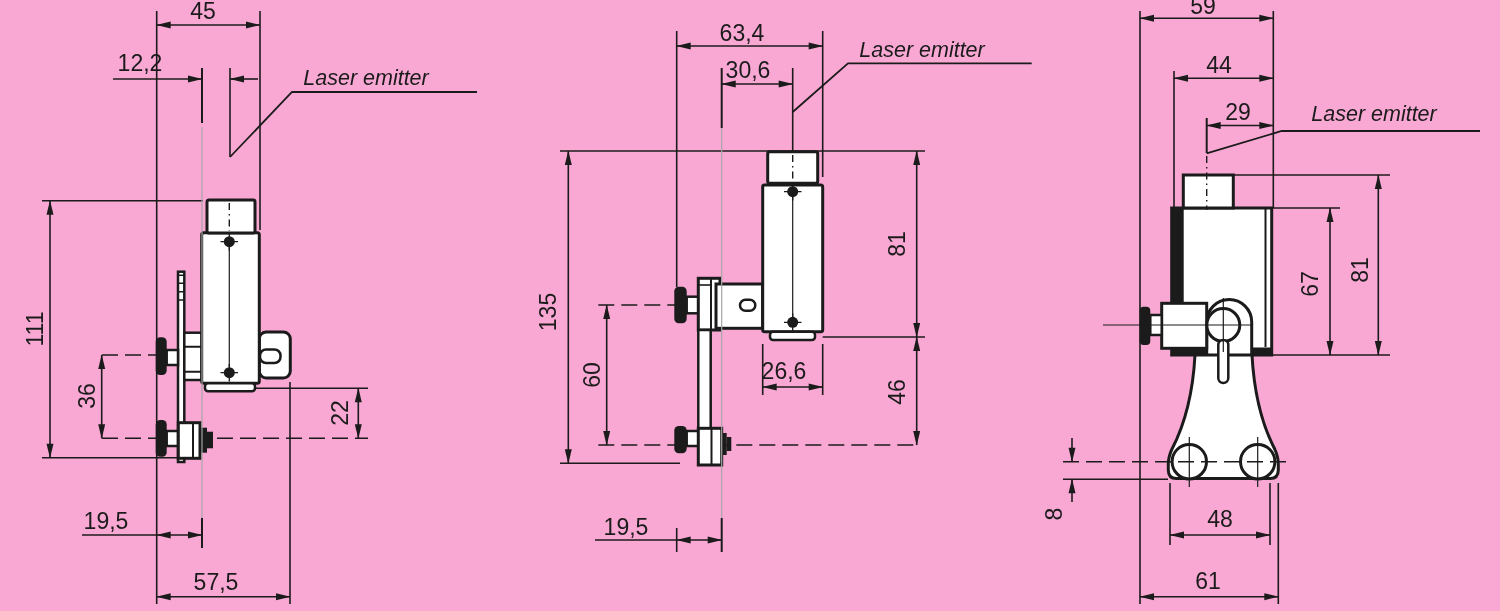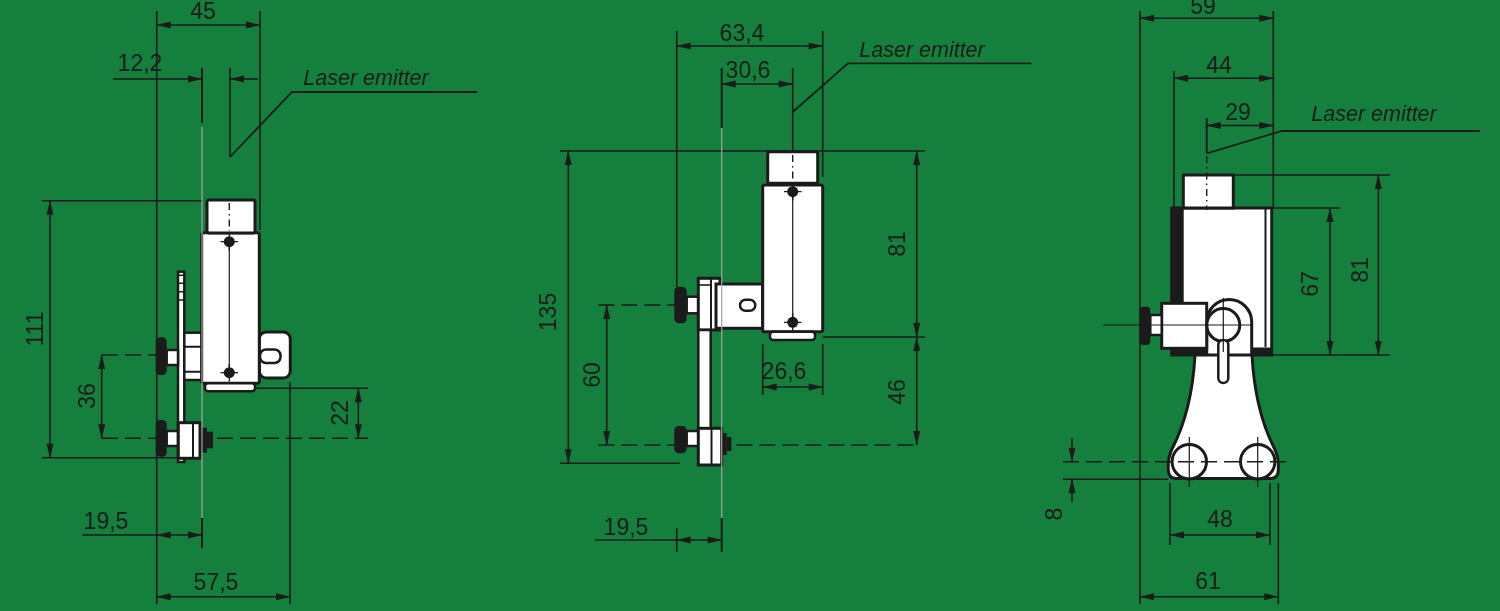--- a/index.html
+++ b/index.html
@@ -1,16 +1,16 @@
 <!DOCTYPE html>
 <html><head>
 <meta charset="utf-8">
 <style>
   html,body { margin:0; padding:0; background:#ffffff; }
-  .stage { position:relative; width:1500px; height:611px; background:#15803d; overflow:hidden; }
+  .stage { position:relative; width:1500px; height:611px; background:#f9a8d4; overflow:hidden; }
   svg { display:block; }
   svg text { font-family:"Liberation Sans", sans-serif; font-size:23px; fill:#1b1b1b; stroke:none !important; }
   svg text.lbl { font-style:italic; font-size:21.5px; font-family:"Liberation Sans", sans-serif; }
   .o3   { fill:#ffffff; stroke-width:3; }
   .o25  { fill:#ffffff; stroke-width:2.5; }
   .ln2  { fill:none; stroke-width:2; }
   .thin { fill:none; stroke-width:1.6; }
   .lead { fill:none; stroke-width:1.8; }
   .dim  { fill:none; stroke-width:1.6; }
   .cl   { fill:none; stroke-width:1.5; stroke-dasharray:16 7; }

